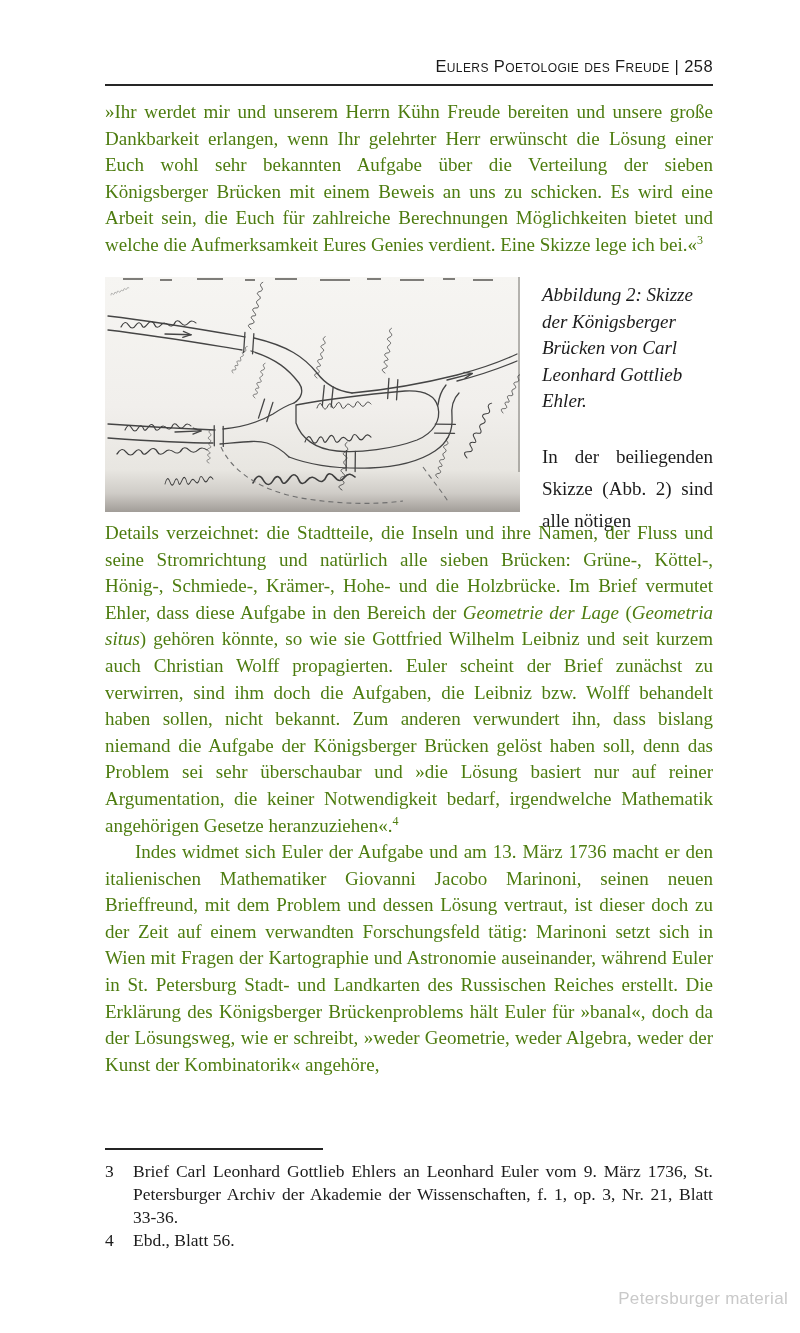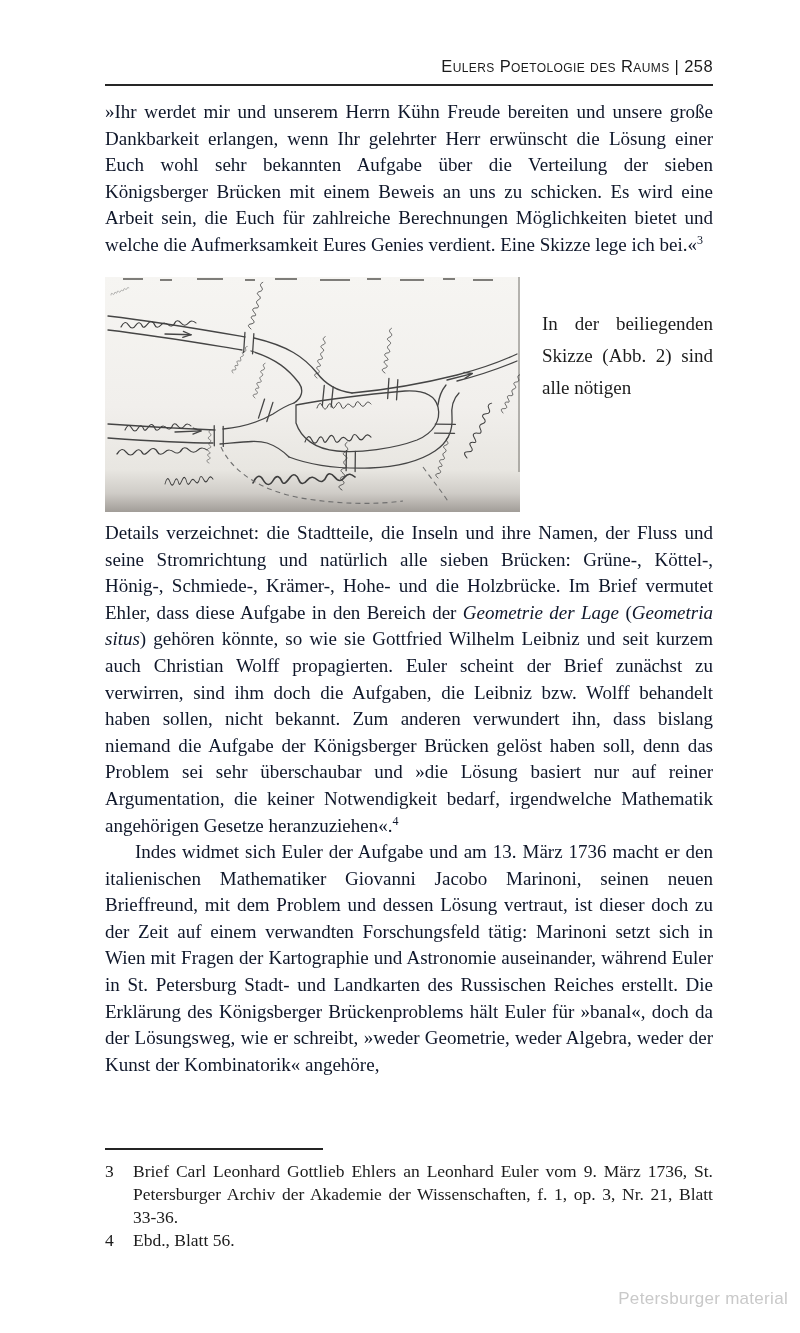--- a/index.html
+++ b/index.html
@@ -16,21 +16,21 @@
     font-family:"Liberation Sans","DejaVu Sans",sans-serif;
     font-size:16.5px;letter-spacing:0.4px;color:#1b1b1b;
   }
   .rh-title{font-variant:small-caps;}
   .rh-sep{padding:0 5px;}
   .head-rule{top:84px;height:2px;background:#262626;}
 
   
   .para{
     font-size:19px;line-height:26.6px;text-align:justify;
-    text-justify:inter-word;color:#0f172a;
+    text-justify:inter-word;color:#4d7c0f;
   }
   .quote{top:99px;}
   sup{font-size:12px;line-height:0;vertical-align:super;}
 
   
   .figure-row{top:277px;display:flex;gap:22px;height:235px;}
   .sketch-wrap{width:415px;height:235px;flex:none;}
   .fig-col{width:171px;flex:none;padding-top:5px;}
   .caption{
     font-size:19px;line-height:26.6px;font-style:italic;margin:0;
@@ -55,21 +55,21 @@
   }
 
   svg .ink{stroke:#454545;stroke-width:1.3;fill:none;stroke-linecap:round;}
   svg .hand{stroke:#3e3e3e;stroke-width:1;fill:none;stroke-linecap:round;}
   svg .dash{stroke:#6f6f6f;stroke-width:1.1;fill:none;stroke-dasharray:5 4;}
 </style>
 </head>
 <body>
 
 <div class="block running-head">
-  <span class="rh-title">Eulers Poetologie des Raums</span><span class="rh-sep">|</span><span>258</span>
+  <span class="rh-title">Eulers Poetologie des Freude</span><span class="rh-sep">|</span><span>258</span>
 </div>
 <div class="block head-rule"></div>
 
 <p class="block para quote"><span>»Ihr werdet mir und unserem Herrn Kühn Freude bereiten und unsere große Dankbarkeit erlangen, wenn Ihr gelehrter Herr erwünscht die Lösung einer Euch wohl sehr bekannten Aufgabe über die Verteilung der sieben Königsberger Brücken mit einem Beweis an uns zu schicken. Es wird eine Arbeit sein, die Euch für zahl­reiche Berechnungen Möglichkeiten bietet und welche die Aufmerksamkeit Eures Genies verdient. Eine Skizze lege ich bei.«</span><sup>3</sup></p>
 
 <div class="block figure-row">
   <div class="sketch-wrap">
     <svg viewBox="0 0 415 235" width="415" height="235" role="img">
       <defs>
         <linearGradient id="bgG" x1="0" y1="0" x2="0" y2="1">
@@ -149,20 +149,21 @@
         <use href="#sq" transform="translate(333,201) rotate(-72) scale(0.7)"></use>
         <use href="#sq" transform="translate(362,181) rotate(-62) scale(1.0)"></use>
         <use href="#sq" transform="translate(398,136) rotate(-62) scale(0.7)"></use>
       </g>
 
       <path class="dash" d="M116,170 C128,196 158,214 196,221 C232,227 268,228 298,224"></path>
       <path class="dash" d="M318,190 C328,204 338,216 344,226"></path>
     </svg>
   </div>
   <div class="fig-col">
+    <p class="caption">Abbildung 2: Skizze der Königsberger Brücken von Carl Leonhard Gottlieb Ehler.</p>
     <p class="beside">In der beiliegen­den Skizze (Abb. 2) sind alle nötigen</p>
   </div>
 </div>
 
 <p class="block para cont"><span>Details verzeichnet: die Stadtteile, die Inseln und ihre Namen, der Fluss und seine Stromrichtung und natürlich alle sieben Brücken: Grüne-, Köttel-, Hönig-, Schmiede-, Krämer-, Hohe- und die Holzbrücke. Im Brief vermutet Ehler, dass diese Aufgabe in den Bereich der </span><span class="it">Geometrie der La­ge</span><span> (</span><span class="it">Geometria situs</span><span>) gehören könnte, so wie sie Gottfried Wilhelm Leibniz und seit kurzem auch Christian Wolff propagierten. Euler scheint der Brief zunächst zu verwirren, sind ihm doch die Aufgaben, die Leibniz bzw. Wolff behandelt haben sollen, nicht bekannt. Zum anderen verwun­dert ihn, dass bislang niemand die Aufgabe der Königsberger Brücken ge­löst haben soll, denn das Problem sei sehr überschaubar und »die Lösung basiert nur auf reiner Argumentation, die keiner Notwendigkeit bedarf, ir­gendwelche Mathematik angehörigen Gesetze heranzuziehen«.</span><sup>4</sup></p>
 
 <p class="block para indes">Indes widmet sich Euler der Aufgabe und am 13. März 1736 macht er den italienischen Mathematiker Giovanni Jacobo Marinoni, seinen neuen Brieffreund, mit dem Problem und dessen Lösung vertraut, ist dieser doch zu der Zeit auf einem verwandten Forschungsfeld tätig: Marinoni setzt sich in Wien mit Fragen der Kartographie und Astronomie auseinander, während Euler in St. Petersburg Stadt- und Landkarten des Russischen Reiches erstellt. Die Erklärung des Königsberger Brückenproblems hält Euler für »banal«, doch da der Lösungsweg, wie er schreibt, »weder Geo­metrie, weder Algebra, weder der Kunst der Kombinatorik« angehöre,</p>
 
 <div class="block footnotes">
   <div class="fn-rule"></div>

